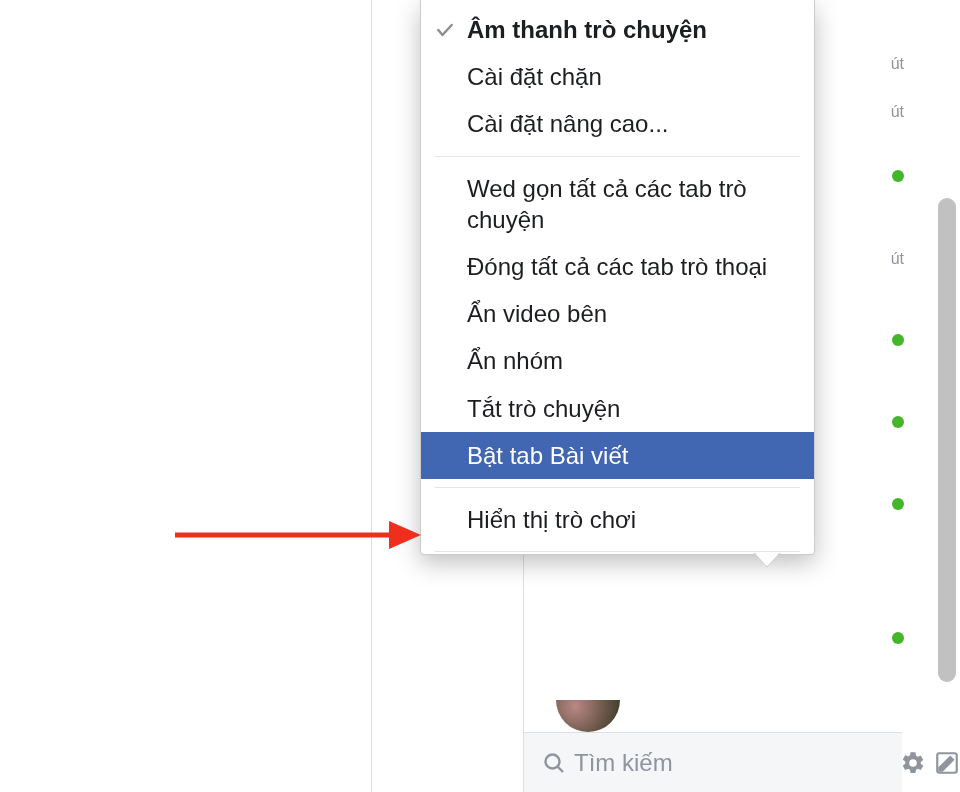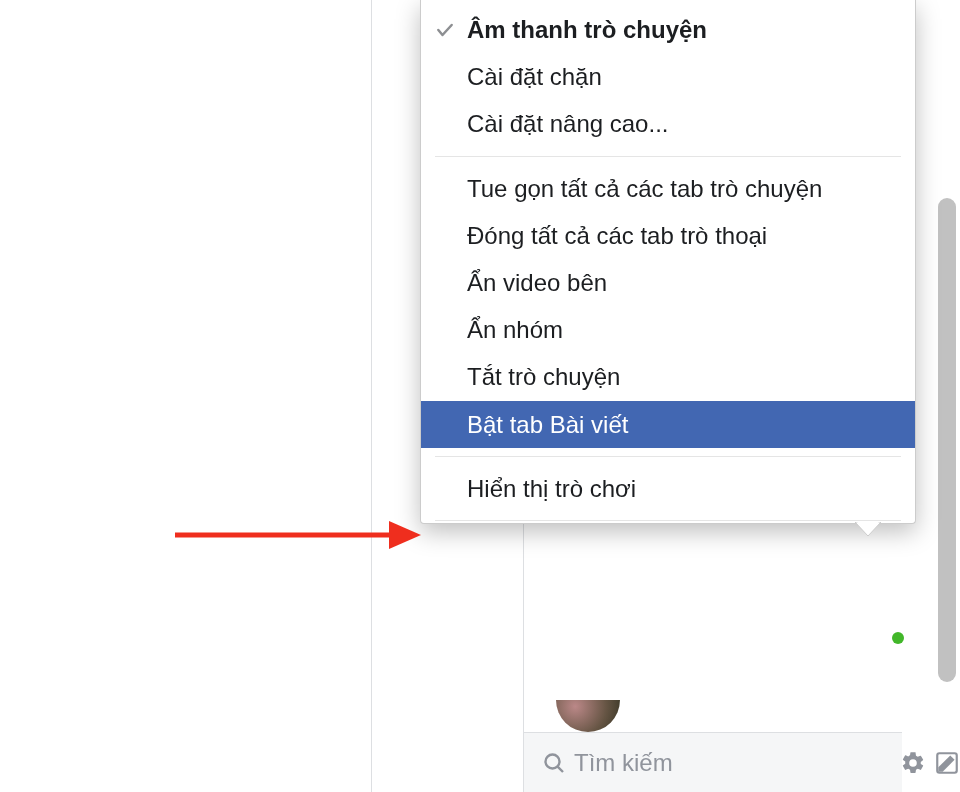--- a/index.html
+++ b/index.html
@@ -124,21 +124,21 @@
     width: 246px;
     height: 34px;
     pointer-events: none;
   }
 
   
   .popover {
     position: absolute;
     left: 420px;
     top: 0;
-    width: 496px;
+    width: 395px;
     background: #fff;
     border: 1px solid #ccc;
     border-top: none;
     border-radius: 0 0 4px 4px;
     box-shadow: 0 8px 24px rgba(0,0,0,0.25);
   }
   .menu-section {
     padding: 6px 0;
   }
   .menu-divider {
@@ -253,21 +253,21 @@
     </div>
     <div class="menu-item">
       <span>Cài đặt nâng cao...</span>
     </div>
   </div>
 
   <div class="menu-divider"></div>
 
   <div class="menu-section">
     <div class="menu-item">
-      <span>Tue gọn tất cả các tab trò chuyện</span>
+      <span>Wed gọn tất cả các tab trò chuyện</span>
     </div>
     <div class="menu-item">
       <span>Đóng tất cả các tab trò thoại</span>
     </div>
     <div class="menu-item">
       <span>Ẩn video bên</span>
     </div>
     <div class="menu-item">
       <span>Ẩn nhóm</span>
     </div>

